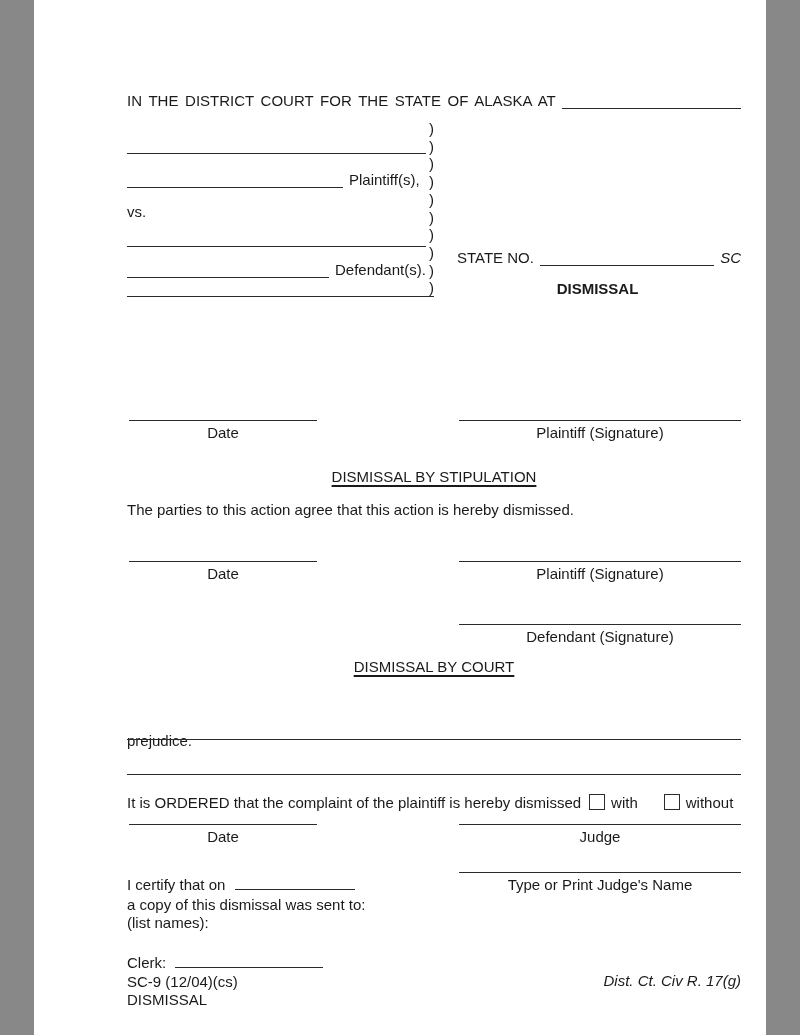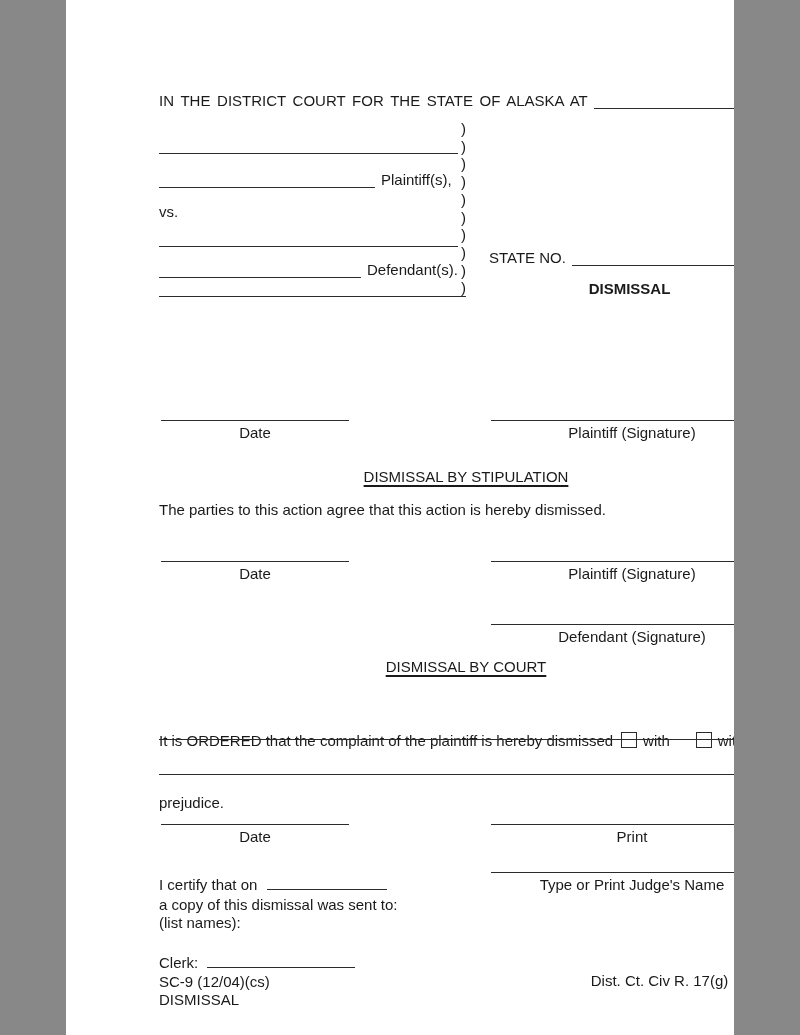--- a/index.html
+++ b/index.html
@@ -1,33 +1,33 @@
 <!DOCTYPE html>
 <html><head>
 <meta charset="utf-8">
 <style>
   html,body { margin:0; padding:0; }
   body { background:#888; }
   .page {
     position:relative;
-    width:668px; height:1035px;
+    width:732px; height:1035px;
     margin:0 auto;
     background:#ffffff;
     font-family:"Liberation Sans","DejaVu Sans",sans-serif;
     font-size:15px;
     color:#1a1a1a;
     overflow:hidden;
   }
   .abs { position:absolute; }
   .rule { position:absolute; height:0; border-top:1.6px solid #2b2b2b; }
   .row { display:flex; align-items:flex-end; }
   .fill { flex:1; border-bottom:1.6px solid #2b2b2b; height:14px; margin-left:6px; }
   .fillb { border-bottom:1.6px solid #2b2b2b; display:inline-block; height:13px; }
   .center { text-align:center; }
-  .right { text-align:center; }
+  .right { text-align:right;font-style:italic; }
   .bold { font-weight:bold; }
   .u { text-decoration:underline; text-underline-offset:3px; text-decoration-thickness:1.5px; }
   .hdr { word-spacing:2.5px; }
   .paren-col { display:flex; flex-direction:column; line-height:17.7px; font-size:15px; }
   .checkbox { display:inline-block; width:14px; height:14px; border:1.7px solid #2b2b2b; background:#fff; vertical-align:-2px; }
   .bodytext { white-space:pre-wrap; line-height:20.5px; }
 </style>
 </head>
 <body>
 
@@ -56,21 +56,21 @@
     <span>)</span>
     <span>)</span>
     <span>)</span>
     <span>)</span>
     <span>)</span>
   </div>
 
   <div class="abs row" style="left:423px; top:249px; width:284px;">
     <span>STATE NO.</span>
     <span class="fill"></span>
-    <span style="margin-left:6px;">SC</span>
+    <span style="margin-left:6px;font-style:italic;">SC</span>
   </div>
   <div class="abs center bold" style="left:420px; top:280px; width:287px;">DISMISSAL</div>
 
   <div class="rule" style="left:95px; top:420px; width:188px;"></div>
   <div class="abs center" style="left:95px; top:424px; width:188px;">Date</div>
   <div class="rule" style="left:425px; top:420px; width:282px;"></div>
   <div class="abs center" style="left:425px; top:424px; width:282px;">Plaintiff (Signature)</div>
 
   <div class="abs center" style="left:93px; top:468px; width:614px;">
     <span class="u">DISMISSAL BY STIPULATION</span>
@@ -80,29 +80,29 @@
   <div class="abs center" style="left:95px; top:565px; width:188px;">Date</div>
   <div class="rule" style="left:425px; top:561px; width:282px;"></div>
   <div class="abs center" style="left:425px; top:565px; width:282px;">Plaintiff (Signature)</div>
   <div class="rule" style="left:425px; top:624px; width:282px;"></div>
   <div class="abs center" style="left:425px; top:628px; width:282px;">Defendant (Signature)</div>
 
   <div class="abs center" style="left:93px; top:658px; width:614px;">
     <span class="u">DISMISSAL BY COURT</span>
   </div>
   <div class="abs bodytext" style="left:93px; top:690px; width:620px;">
+    <div>prejudice.</div>
     <div><span>It is ORDERED that the complaint of the plaintiff is hereby dismissed</span><span class="checkbox" style="margin:0 6px -0px 8px;"></span><span>with</span><span class="checkbox" style="margin:0 6px 0 26px;"></span><span>without</span></div>
-    <div>prejudice.</div>
   </div>
   <div class="rule" style="left:93px; top:739px; width:614px;"></div>
   <div class="rule" style="left:93px; top:774px; width:614px;"></div>
   <div class="rule" style="left:95px; top:824px; width:188px;"></div>
   <div class="abs center" style="left:95px; top:828px; width:188px;">Date</div>
   <div class="rule" style="left:425px; top:824px; width:282px;"></div>
-  <div class="abs center" style="left:425px; top:828px; width:282px;">Print</div>
+  <div class="abs center" style="left:425px; top:828px; width:282px;">Judge</div>
   <div class="rule" style="left:425px; top:872px; width:282px;"></div>
   <div class="abs" style="left:93px; top:876px;">
     <span>I certify that on</span>
     <span class="fillb" style="width:120px; margin-left:5px;"></span>
   </div>
 
   <div class="abs center" style="left:425px; top:876px; width:282px;">Type or Print Judge's Name</div>
   <div class="abs" style="left:93px; top:896px;">a copy of this dismissal was sent to:</div>
   <div class="abs" style="left:93px; top:914px;">(list names):</div>
 

